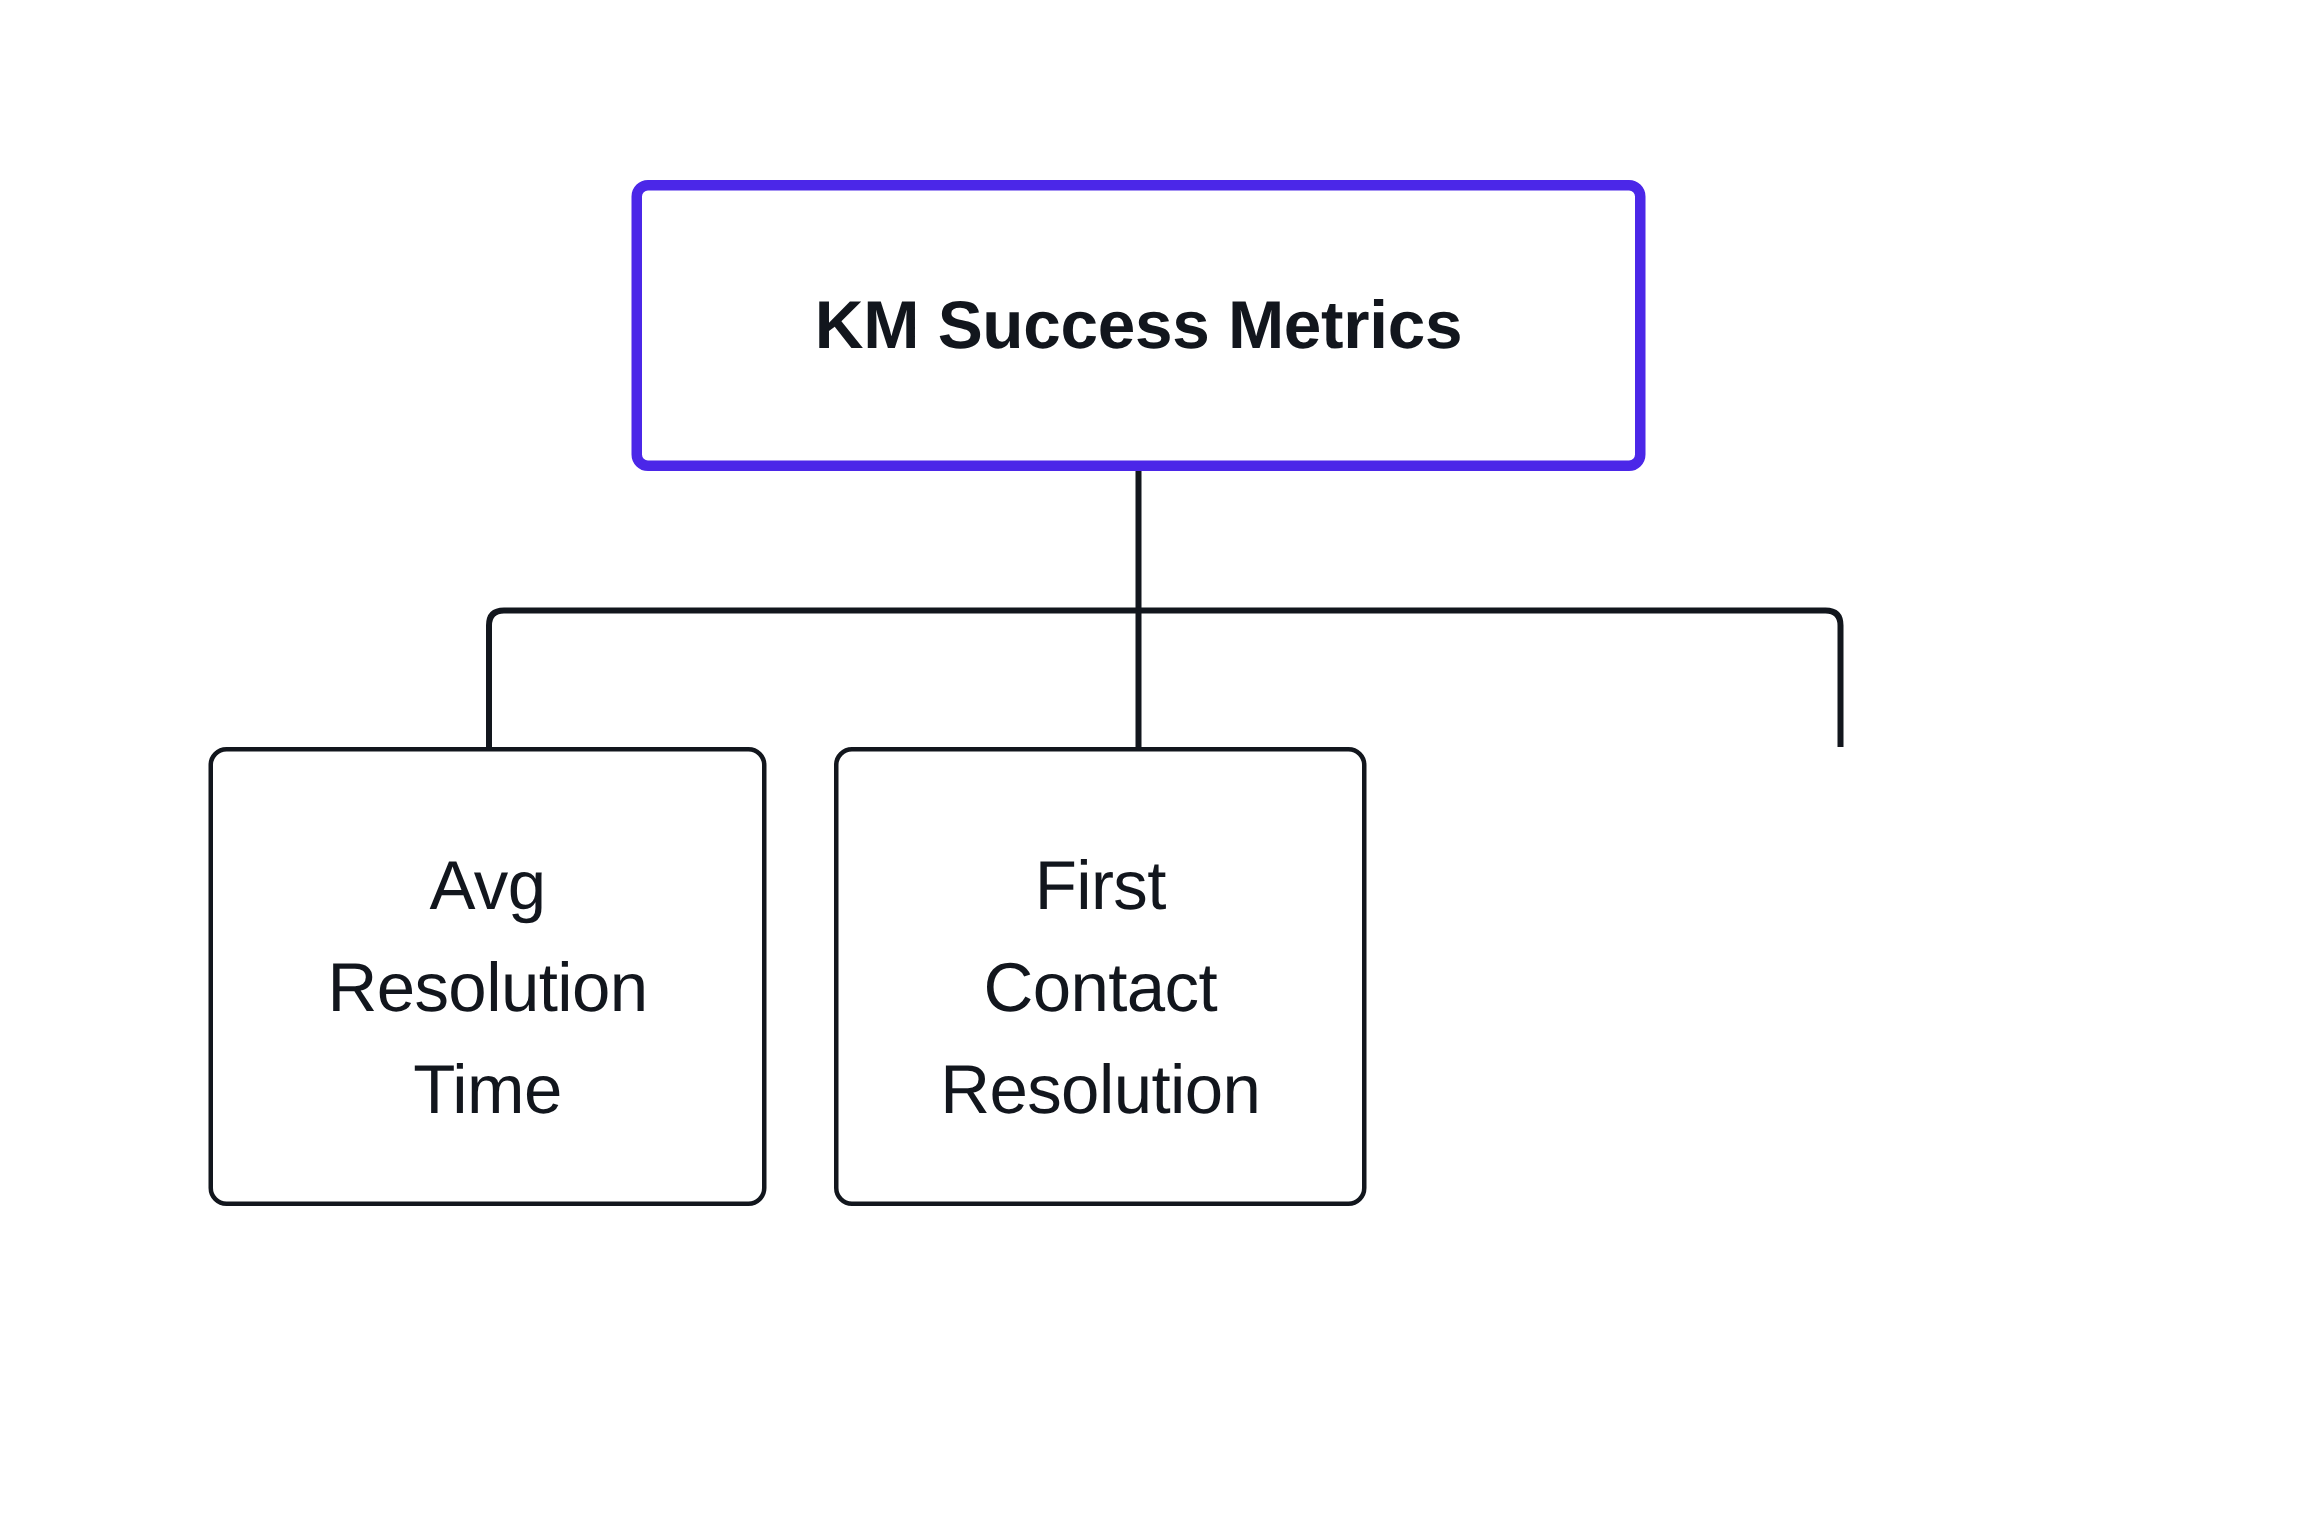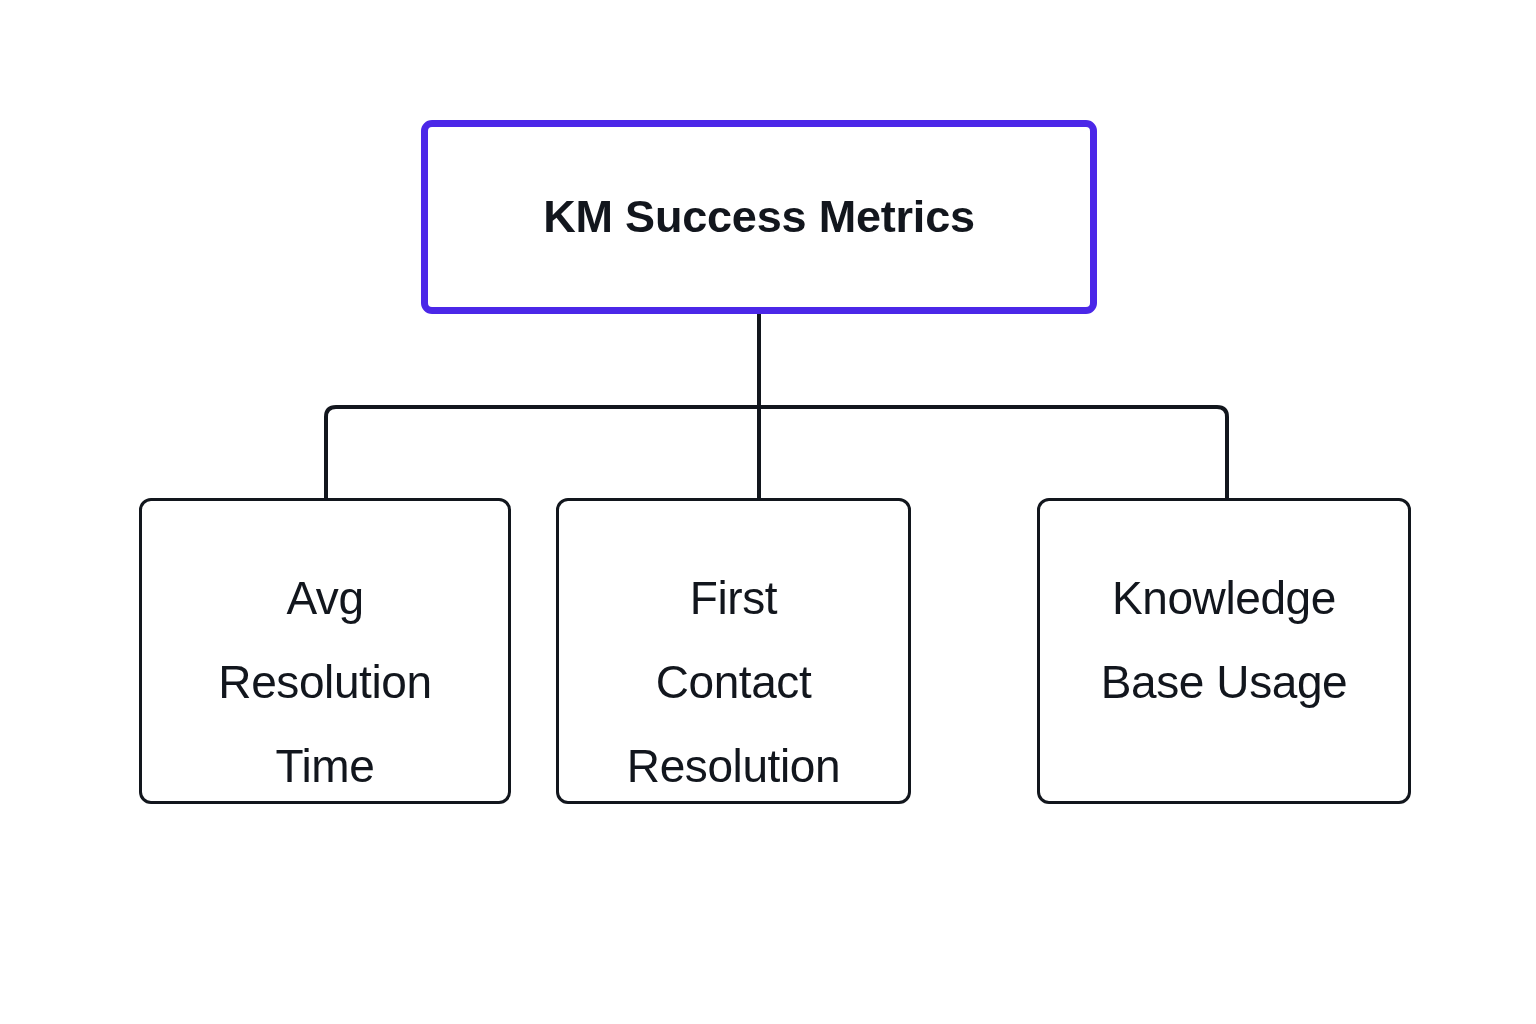--- a/index.html
+++ b/index.html
@@ -66,21 +66,21 @@
     border: 3px solid #12161d;
     border-radius: 12px;
     align-items: flex-start;
   }
 
   .node-child .node-label {
     font-size: 46px;
     font-weight: normal;
     letter-spacing: -0.4px;
     color: #12161d;
-    line-height: 84px;
+    line-height: 68px;
     margin-top: 55px;
     padding: 0 10px;
     white-space: pre-line;
   }
 
   #node-avg-resolution-time { left: 139px;  width: 372px; }
   #node-first-contact-resolution { left: 556px;  width: 355px; }
   #node-knowledge-base-usage { left: 1037px; width: 374px; }
 </style>
 </head>
@@ -106,18 +106,14 @@
 Resolution
 Time</span>
   </div>
 
   <div class="node node-child" id="node-first-contact-resolution">
     <span class="node-label">First
 Contact
 Resolution</span>
   </div>
 
-  <div class="node node-child" id="node-knowledge-base-usage">
-    <span class="node-label">Knowledge
-Base Usage</span>
-  </div>
 
 </div>
 
 </body></html>

